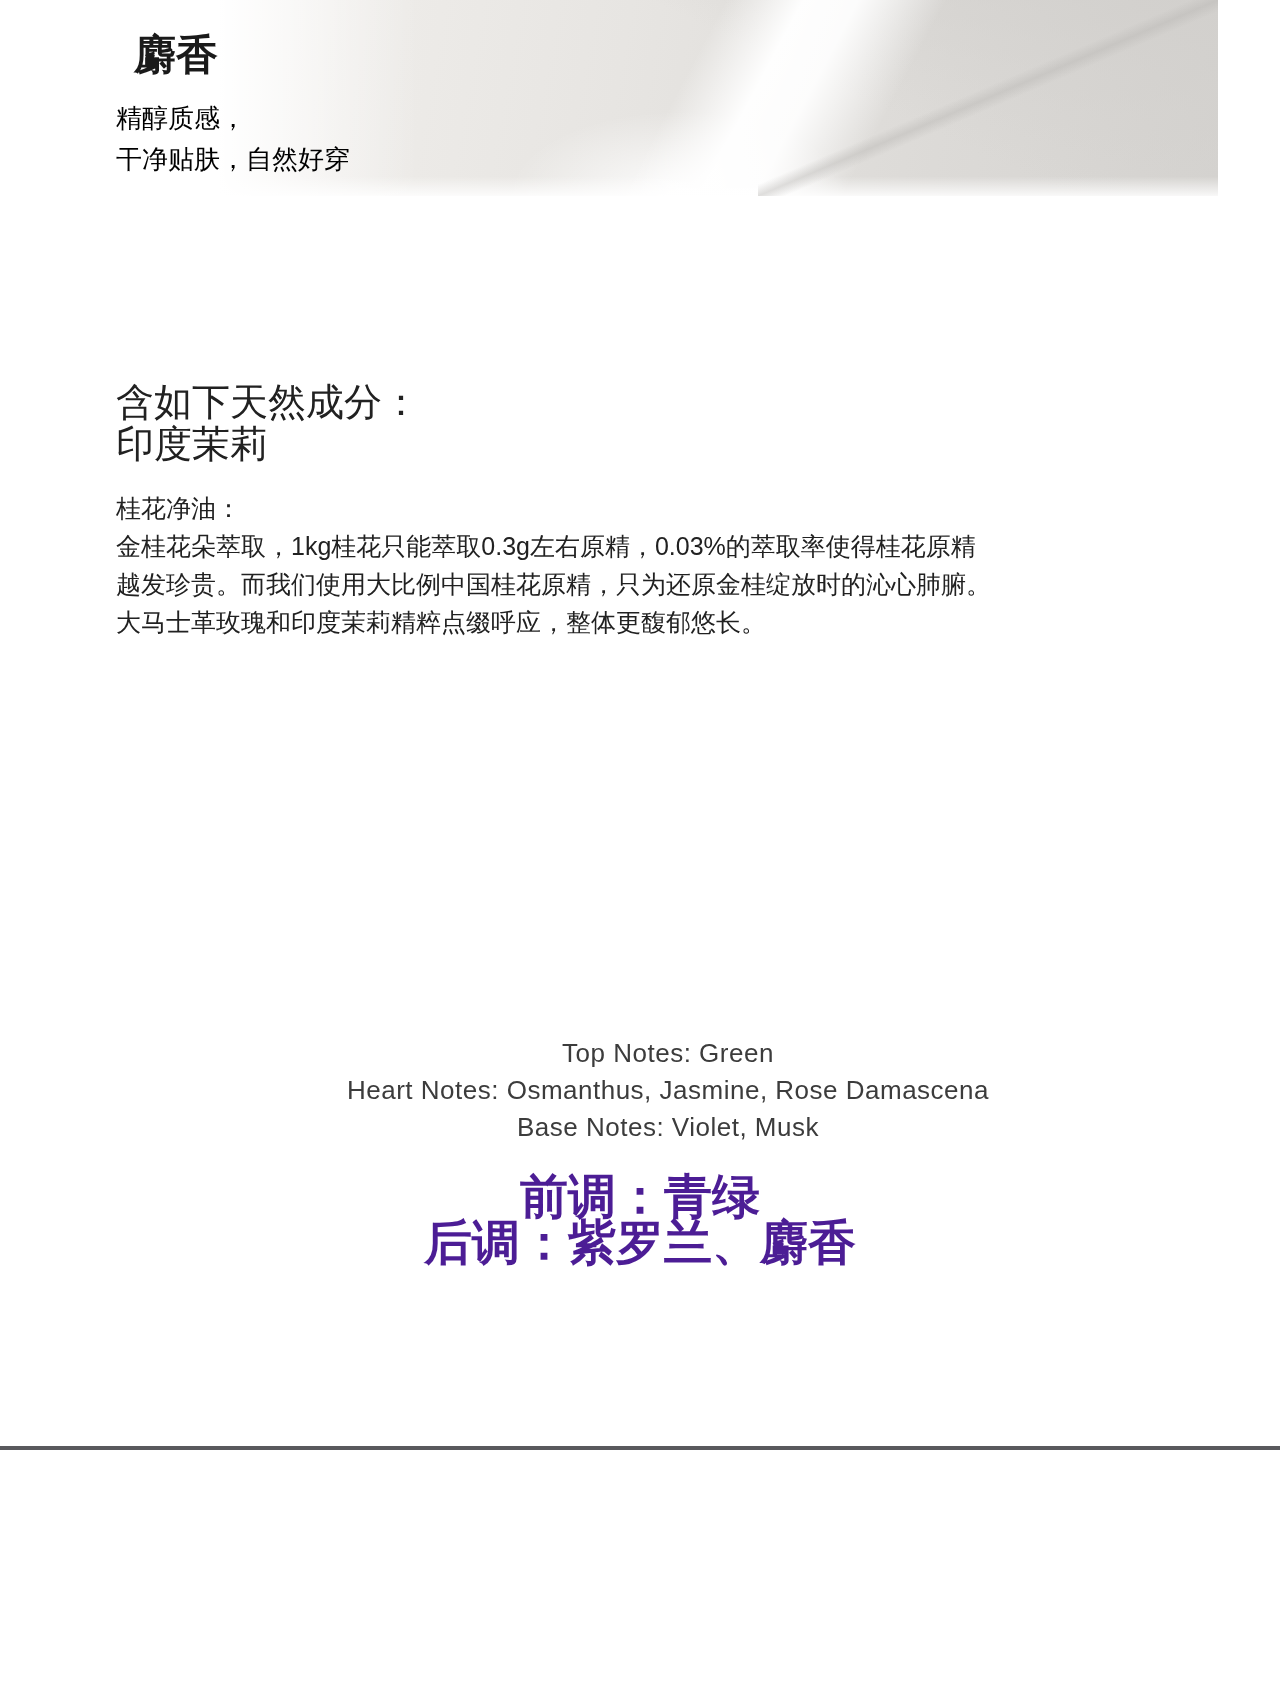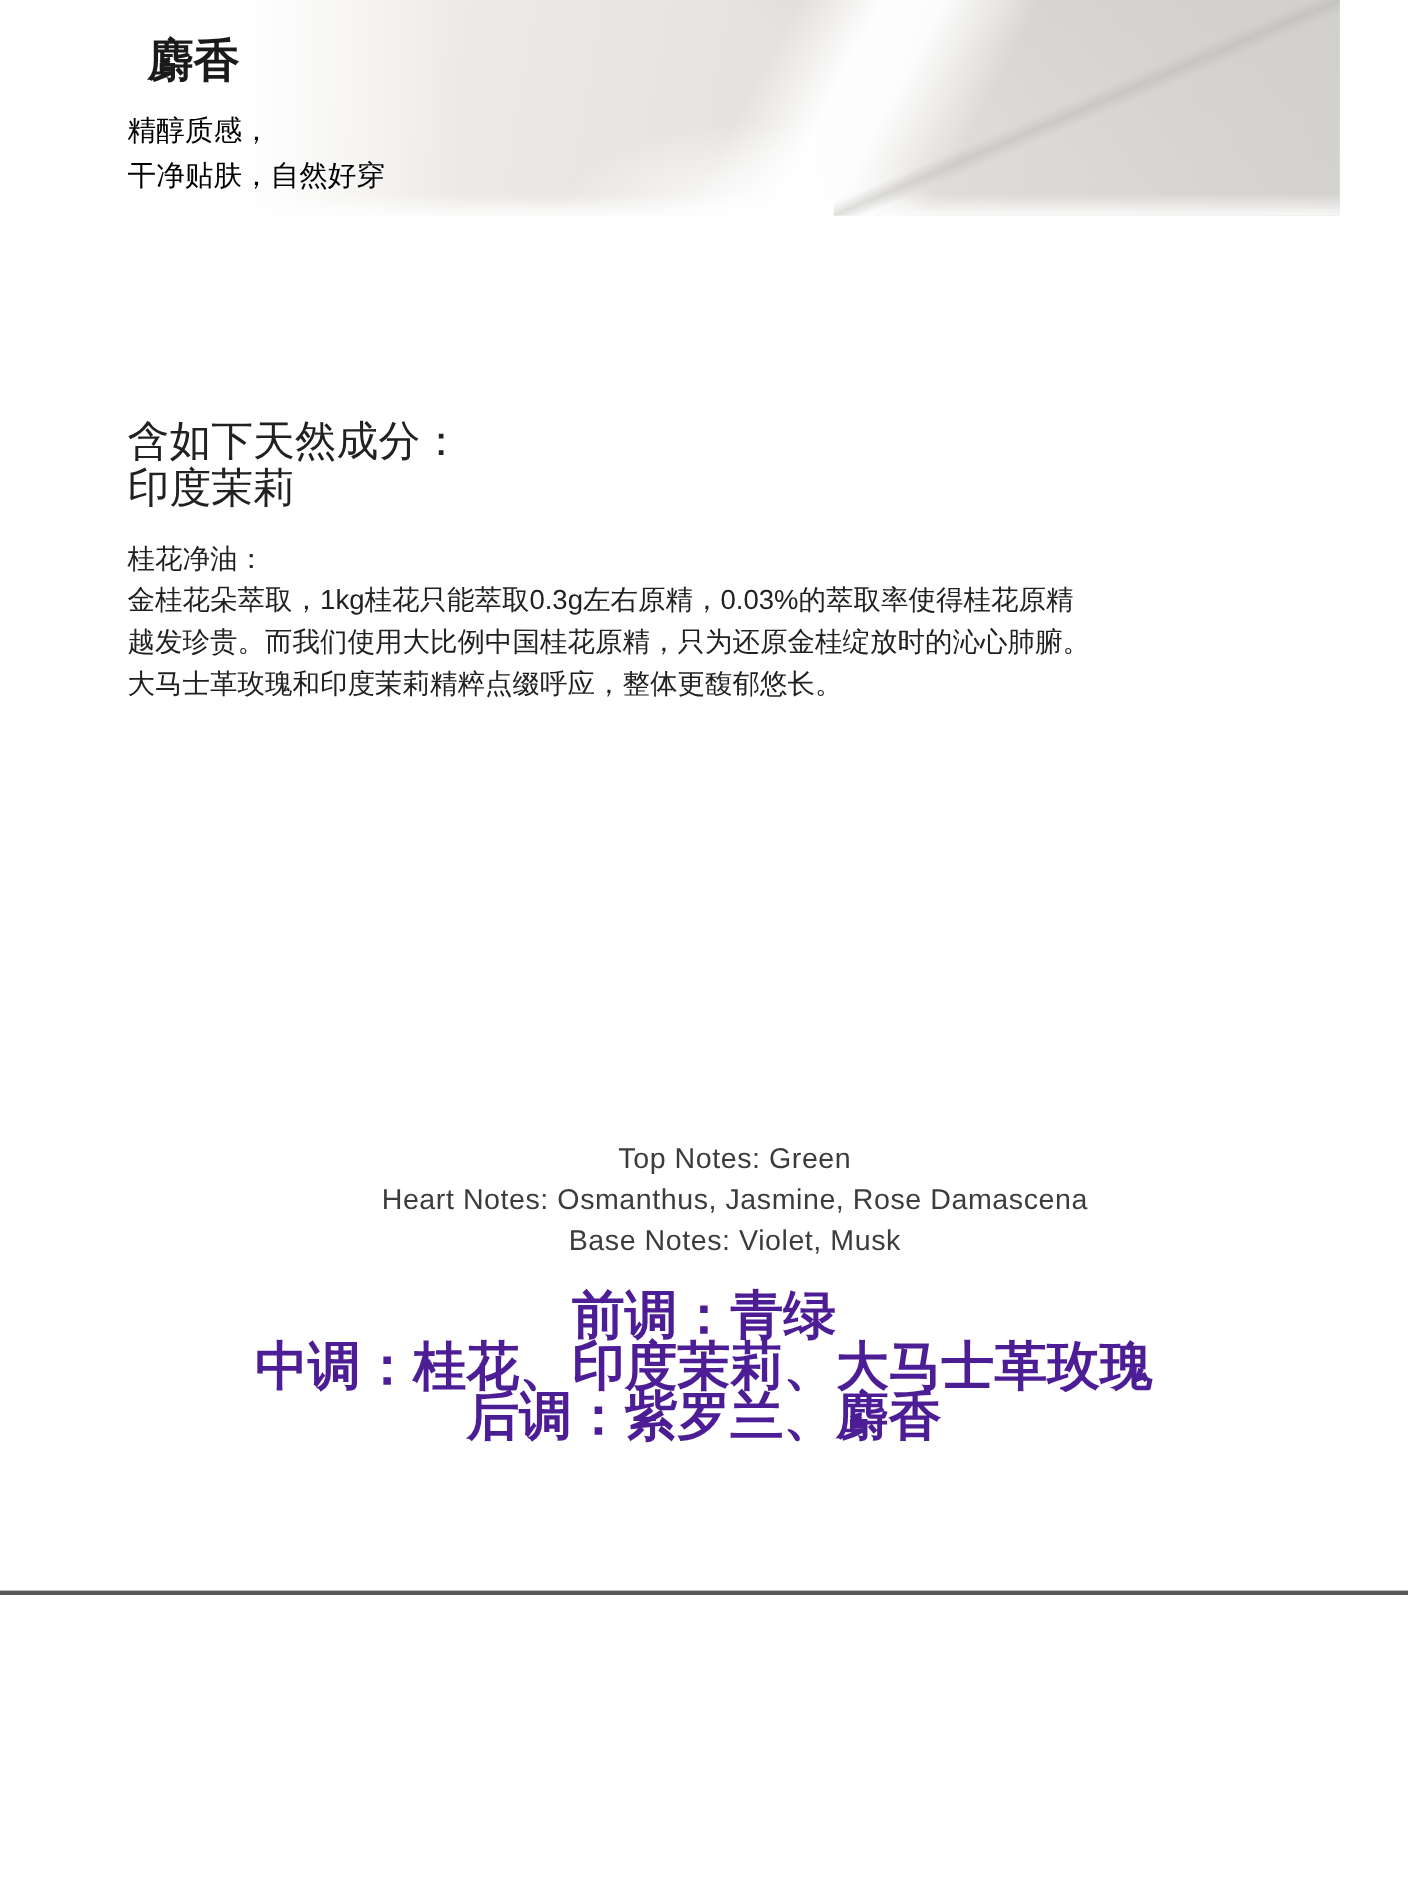--- a/index.html
+++ b/index.html
@@ -147,19 +147,18 @@
   </div>
 
   <div class="notes-en">
     <div>Top Notes: Green</div>
     <div>Heart Notes: Osmanthus, Jasmine, Rose Damascena</div>
     <div>Base Notes: Violet, Musk</div>
   </div>
 
   <div class="notes-zh">
     <div>前调：青绿</div>
-    <div>中调：桂花、印度茉莉、大马士革玫瑰</div>
     <div>后调：紫罗兰、麝香</div>
   </div>
 
   <div class="divider"></div>
 
 </div>
 
 </body></html>

